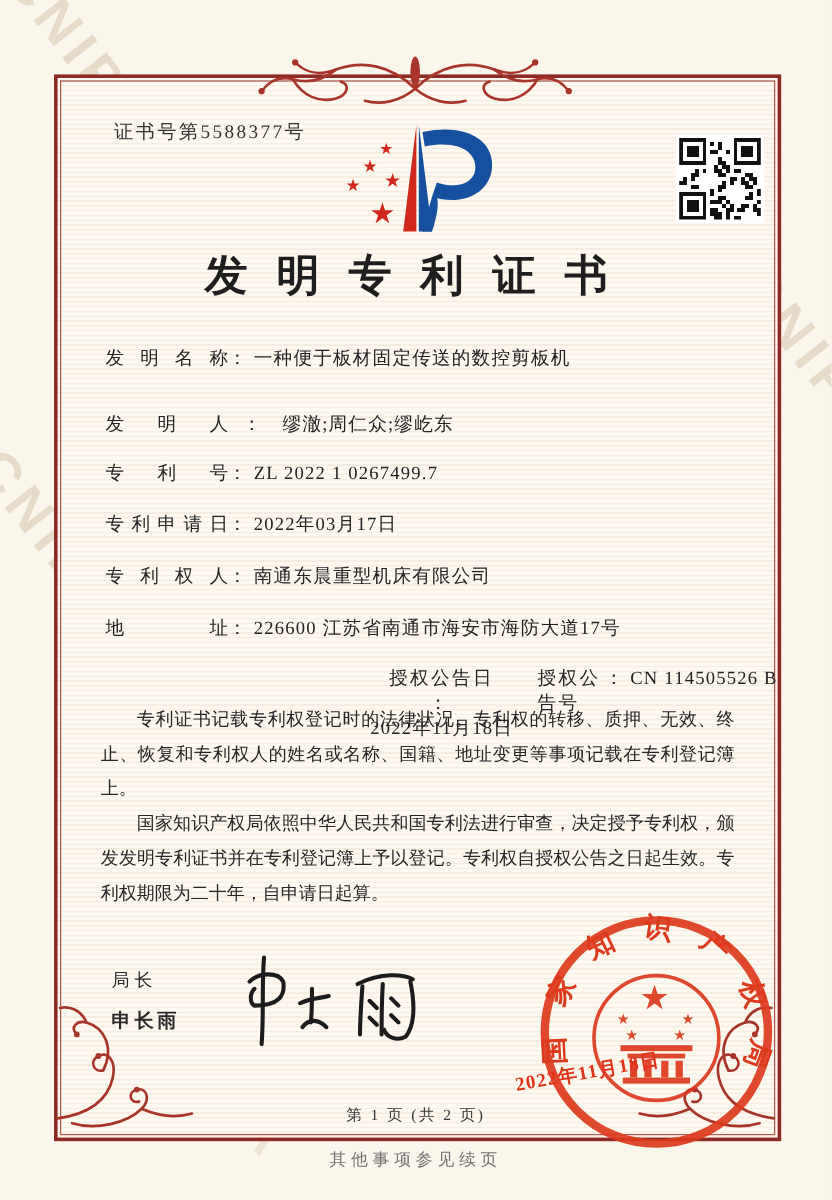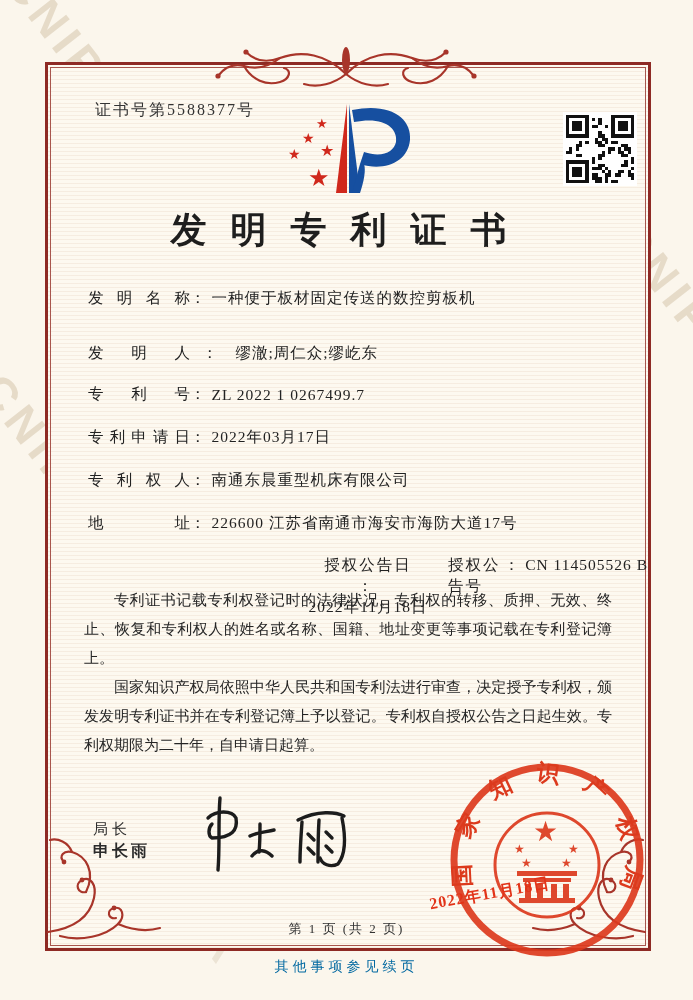--- a/index.html
+++ b/index.html
@@ -43,38 +43,38 @@
   .field-label{display:inline-block;width:102px;text-align:justify;text-align-last:justify;}
   .field-colon{display:inline-block;margin:0 6px 0 0;}
   .field-value{letter-spacing:1px;white-space:nowrap;}
   .grant-number-group{position:absolute;left:360px;top:0;display:flex;align-items:baseline;}
   .grant-label{letter-spacing:2px;}
   .paragraphs{
     position:absolute;left:84px;top:586px;width:528px;
     font-size:15px;line-height:29px;text-align:justify;color:#252525;
   }
   .paragraphs p{margin:0;text-indent:2em;}
-  .signoff-title{position:absolute;left:93px;top:808px;font-size:15px;letter-spacing:4px;margin-top:12px;}
+  .signoff-title{position:absolute;left:93px;top:808px;font-size:15px;letter-spacing:4px;}
   .signoff-name{position:absolute;left:93px;top:841px;font-size:16px;letter-spacing:3px;font-weight:bold;}
   .signature{position:absolute;left:198px;top:788px;width:175px;height:92px;}
   .seal{position:absolute;left:447px;top:757px;width:200px;height:205px;}
   .seal-text{font-size:23px;letter-spacing:23px;font-weight:bold;fill:#dc3a1d;
     font-family:"Liberation Serif","DejaVu Serif",serif;}
   .seal-date{
     position:absolute;left:428px;top:876px;width:210px;text-align:left;
     color:#e23318;font-weight:bold;font-size:16px;letter-spacing:1px;
     transform:rotate(-10deg);white-space:nowrap;
   }
   .page-number{
     position:absolute;left:0;top:920px;width:693px;text-align:center;
     font-size:13px;letter-spacing:2px;color:#333;
   }
   .continuation{
     position:absolute;left:0;top:958px;width:693px;text-align:center;
-    font-size:14px;letter-spacing:4px;color:#0369a1;
+    font-size:14px;letter-spacing:4px;color:#737373;
   }
   .orn-stroke{fill:none;stroke:#a8352a;stroke-width:2.2;stroke-linecap:round;}
   .orn-dot{fill:#a8352a;}
   .sig-stroke{fill:none;stroke:#1c1c1c;stroke-width:3.4;stroke-linecap:round;stroke-linejoin:round;}
 </style>
 </head>
 <body>
 
 <div class="page">
 

